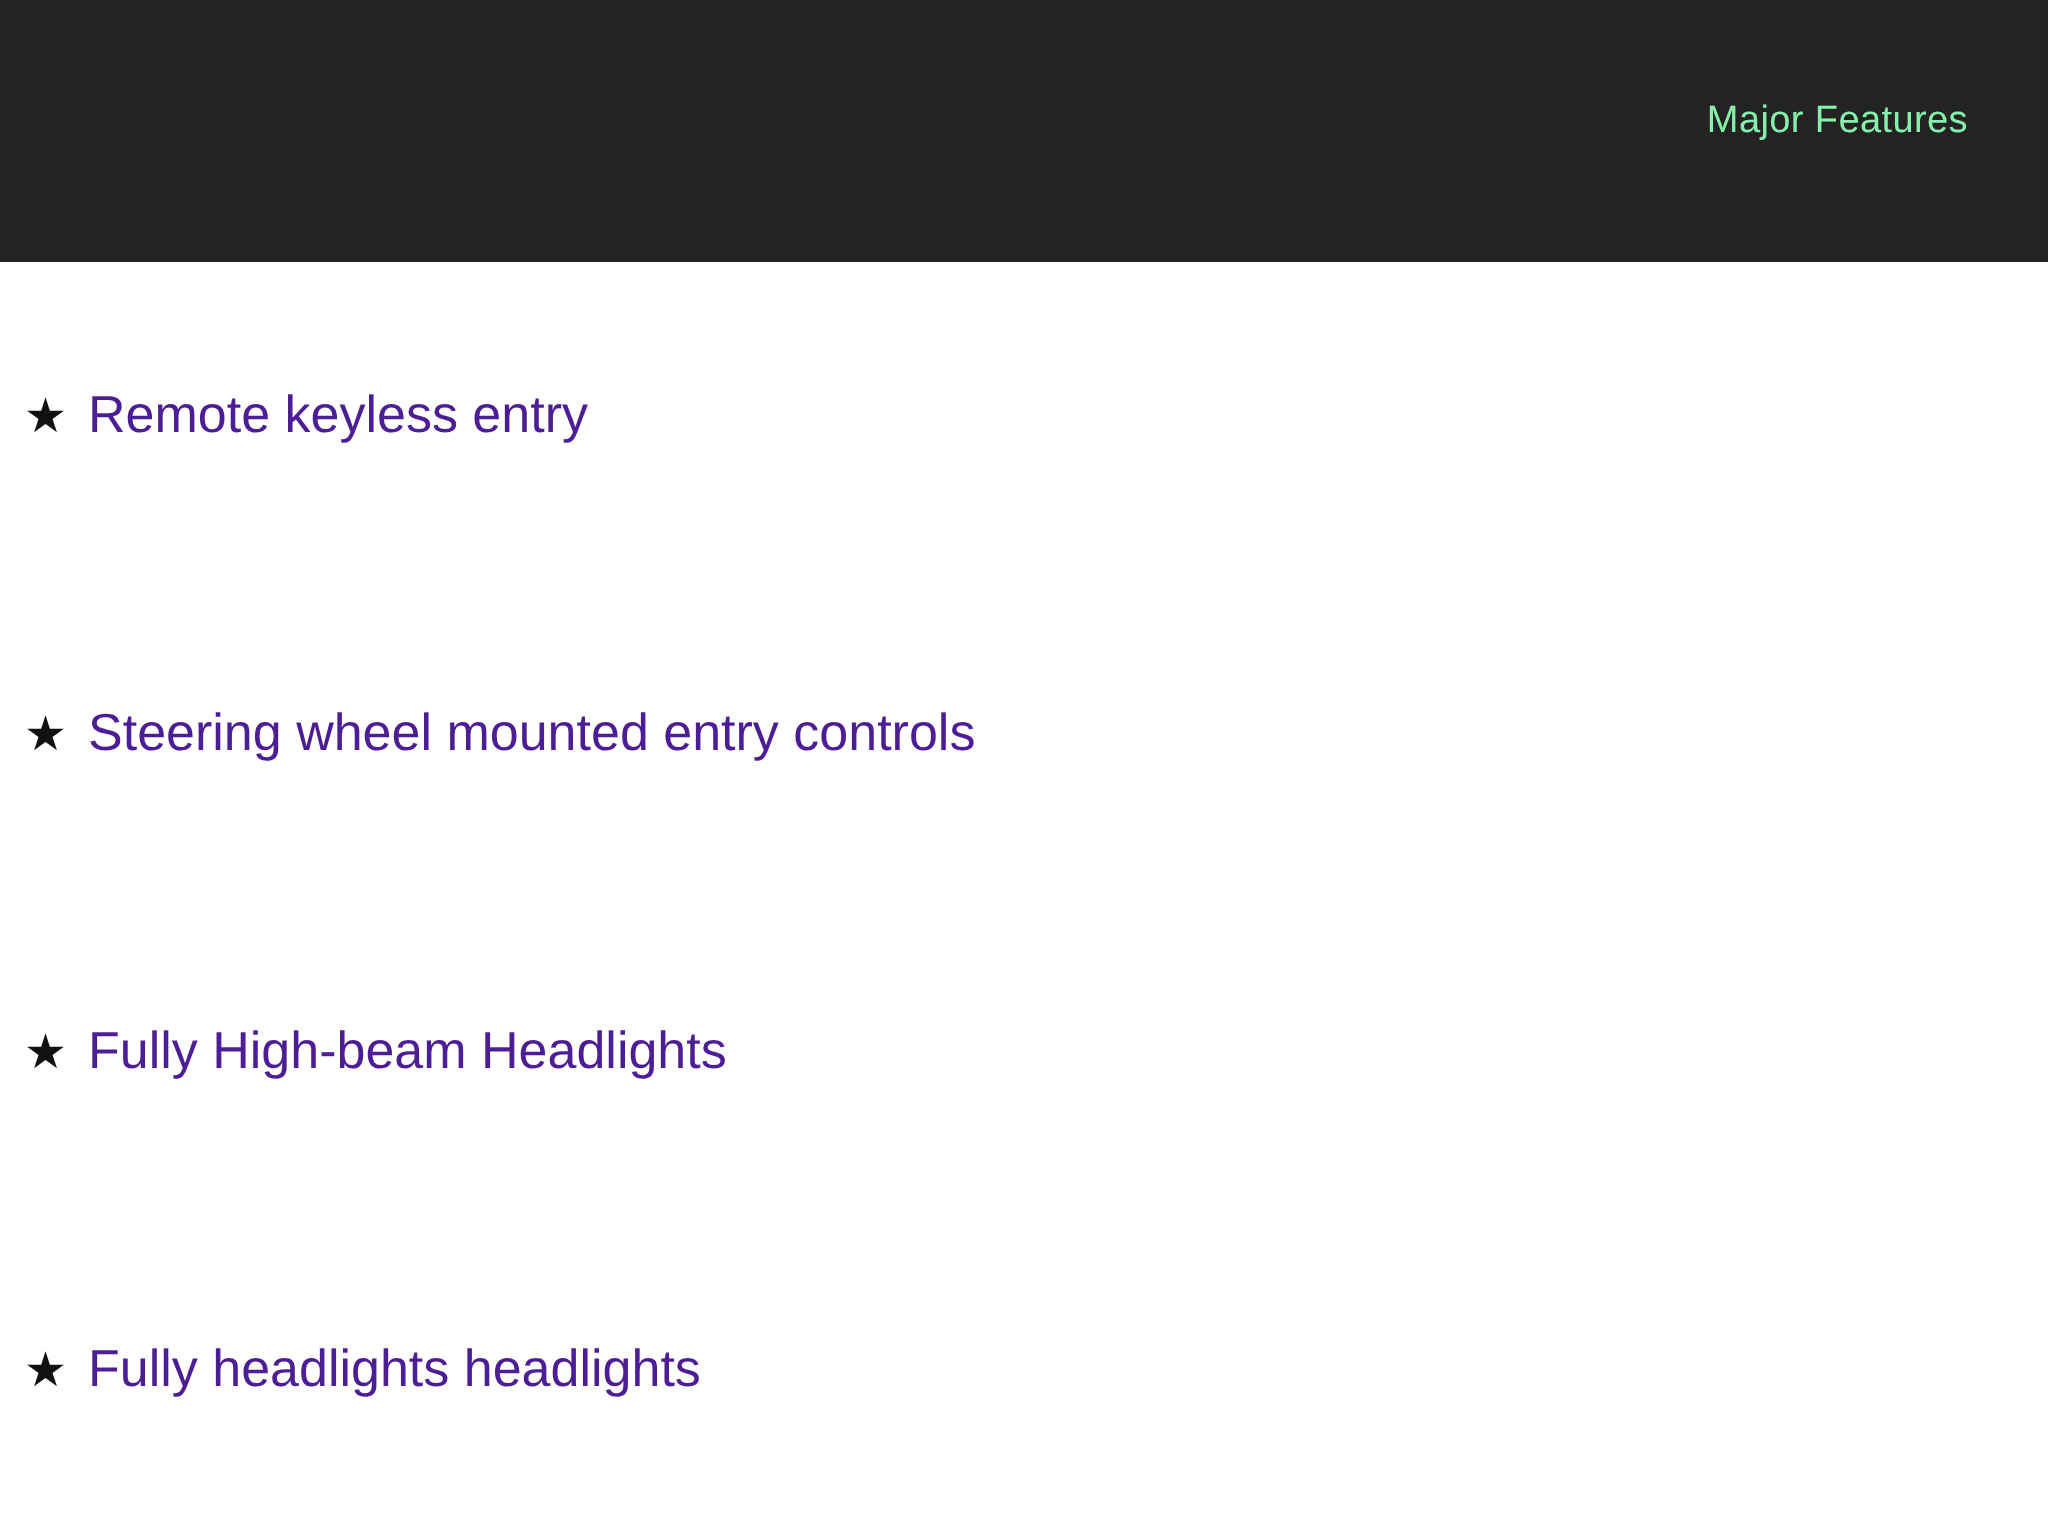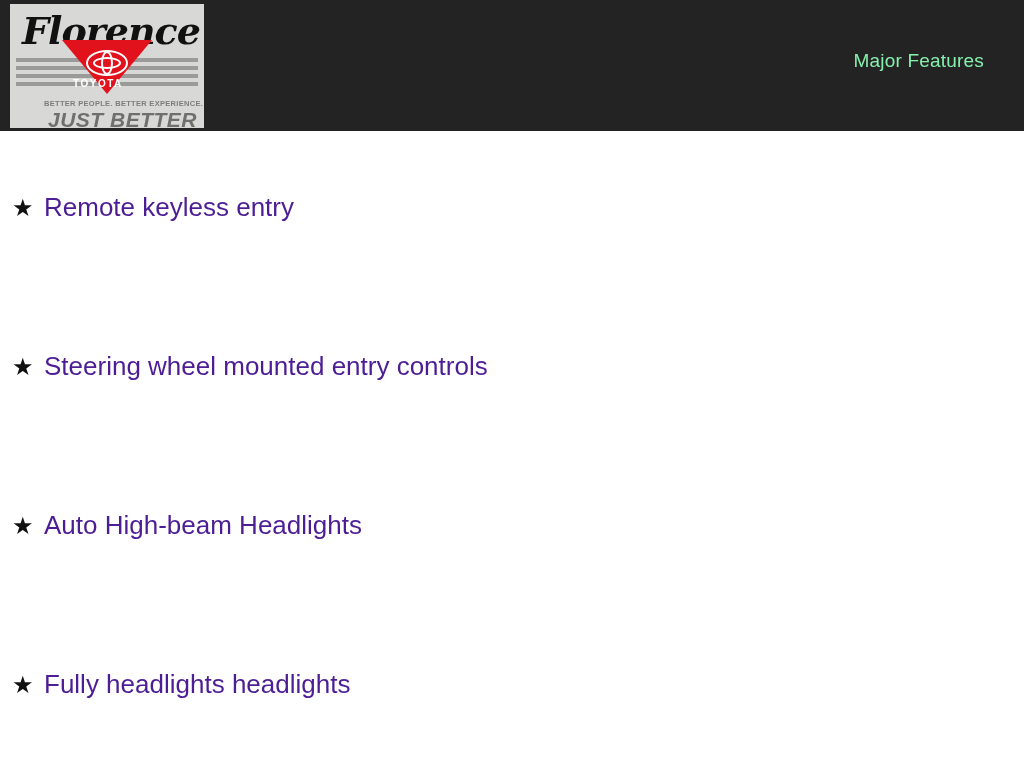--- a/index.html
+++ b/index.html
@@ -192,58 +192,36 @@
 </style>
 </head>
 <body>
 
 <div class="slide">
 
   <div class="header">
     <div class="header-title">Major Features</div>
   </div>
 
-  <div class="logo">
-    <div class="logo-script">Florence</div>
-
-    <div class="logo-wings">
-      <div class="stripe s1"></div>
-      <div class="stripe s2"></div>
-      <div class="stripe s3"></div>
-      <div class="stripe s4"></div>
-    </div>
-
-    <div class="logo-triangle"></div>
-
-    <div class="logo-oval">
-      <div class="ring"></div>
-      <div class="ring-h"></div>
-      <div class="ring-v"></div>
-    </div>
-
-    <div class="logo-toyota-word">TOYOTA</div>
-    <div class="logo-tagline">BETTER PEOPLE. BETTER EXPERIENCE.</div>
-    <div class="logo-just-better">JUST BETTER</div>
-  </div>
 
   <div class="bullets">
 
     <div class="bullet-item b0">
       <span class="bullet-marker">★</span>
       <span class="bullet-text">Remote keyless entry</span>
     </div>
 
     <div class="bullet-item b1">
       <span class="bullet-marker">★</span>
       <span class="bullet-text">Steering wheel mounted entry controls</span>
     </div>
 
     <div class="bullet-item b2">
       <span class="bullet-marker">★</span>
-      <span class="bullet-text">Auto High-beam Headlights</span>
+      <span class="bullet-text">Fully High-beam Headlights</span>
     </div>
 
     <div class="bullet-item b3">
       <span class="bullet-marker">★</span>
       <span class="bullet-text">Fully headlights headlights</span>
     </div>
 
   </div>
 </div>
 

